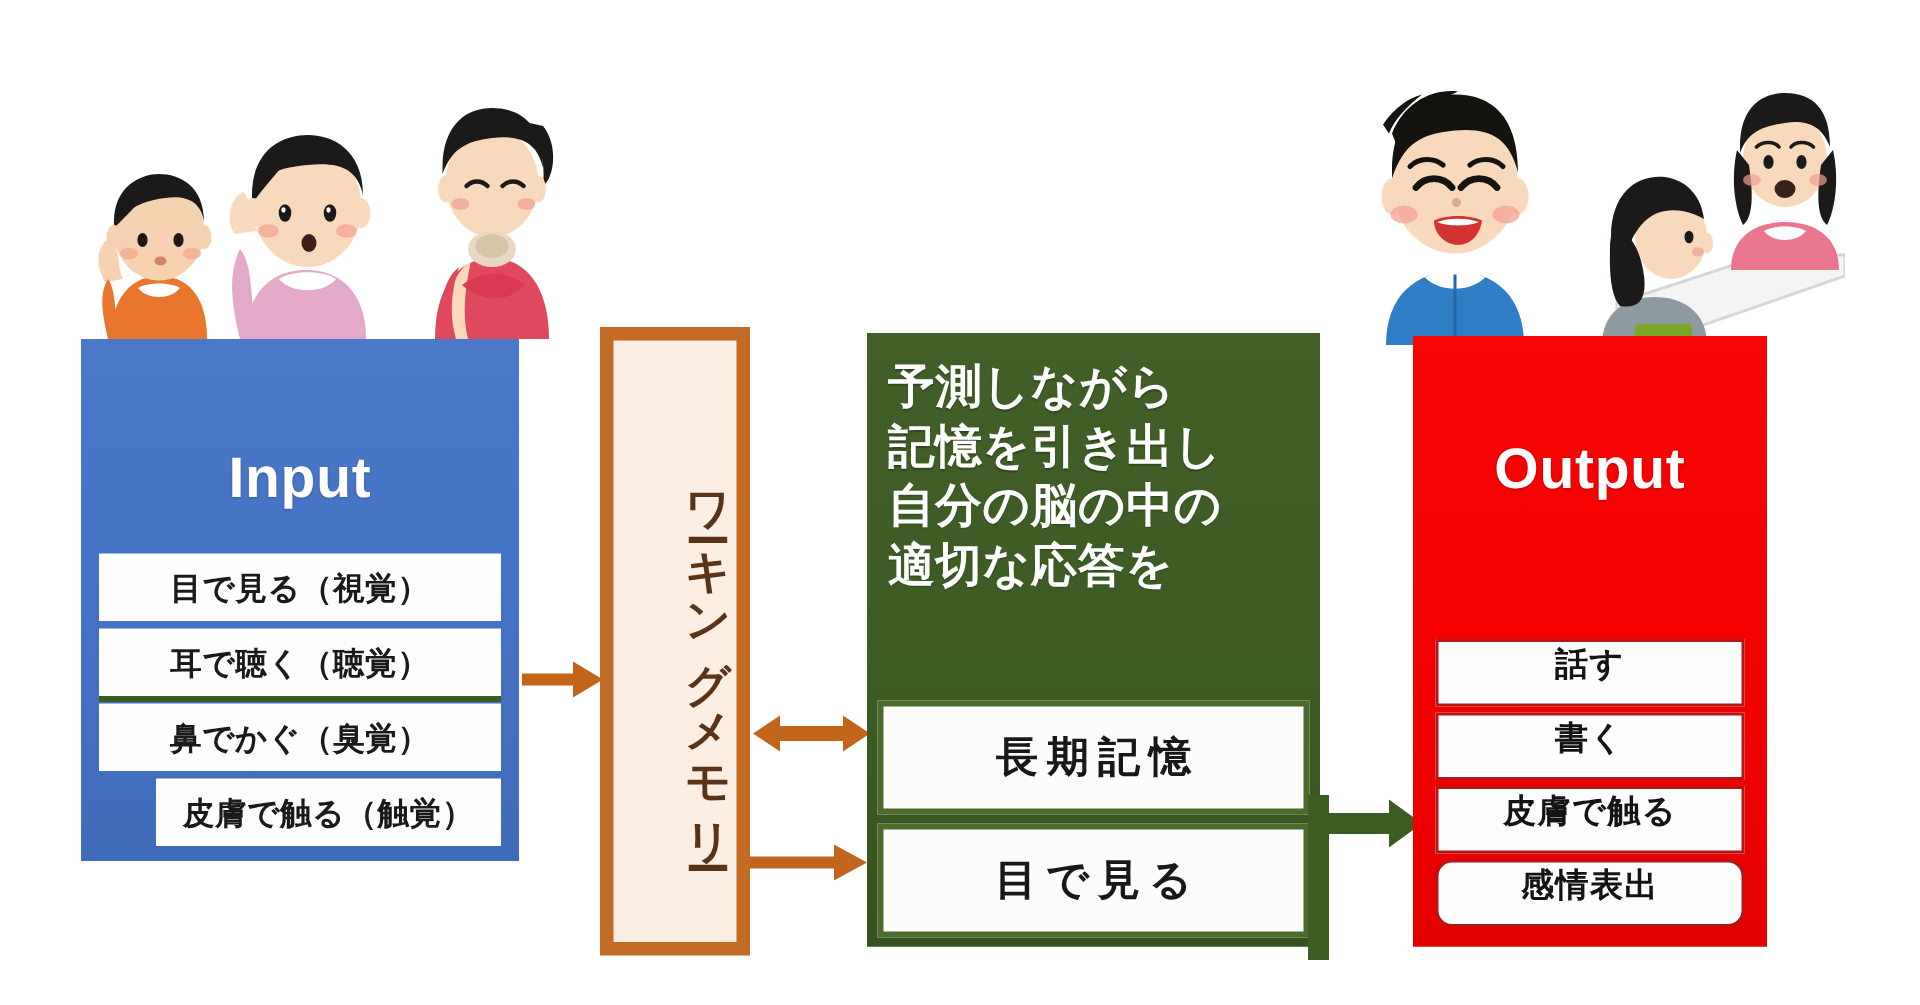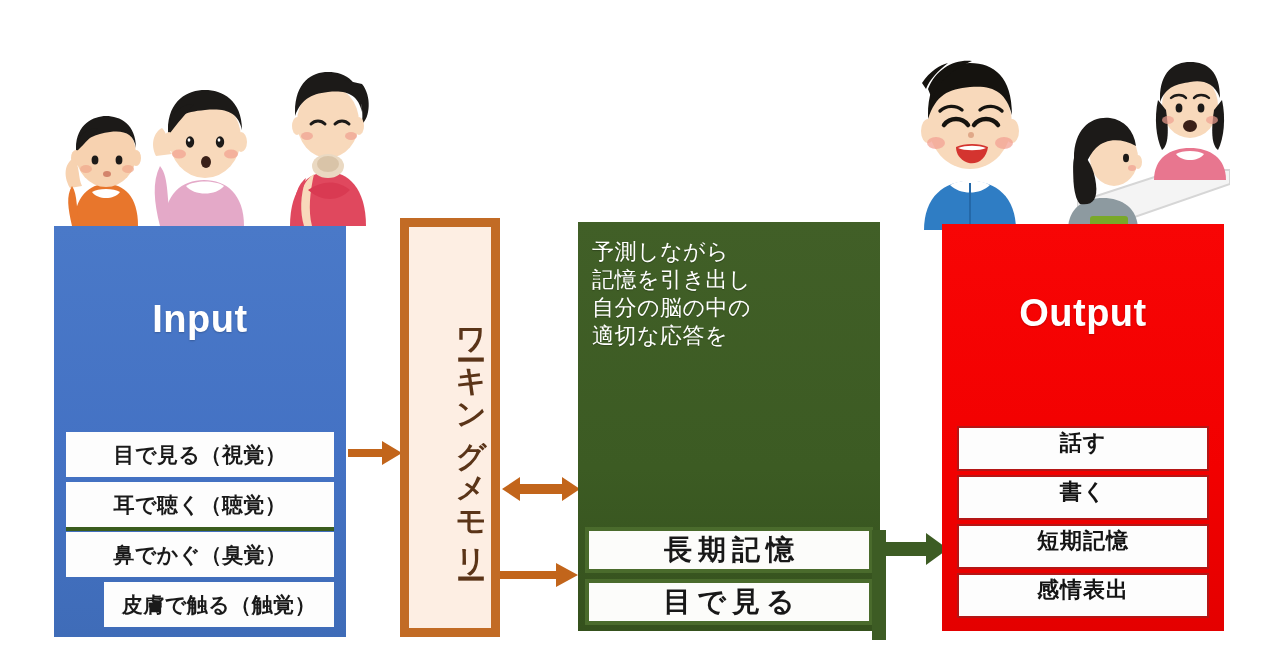--- a/index.html
+++ b/index.html
@@ -18,21 +18,21 @@
     background: #ffffff;
     overflow: hidden;
   }
 
   
   .abs { position: absolute; }
 
   
   #input-panel {
     left: 54px; top: 226px;
-    width: 292px; height: 411px;
+    width: 292px; height: 348px;
     background: #4472c4;
     background-image: linear-gradient(180deg,#4a79c8 0%,#4472c4 55%,#3f6cb8 100%);
   }
   #input-title {
     position: absolute;
     left: 0; right: 0; top: 72px;
     text-align: center;
     color: #ffffff;
     font-size: 38px;
     font-weight: bold;
@@ -84,52 +84,52 @@
   #memory-panel {
     left: 578px; top: 222px;
     width: 302px; height: 409px;
     background: #3d5c24;
     background-image: linear-gradient(180deg,#415f27 0%,#3c5b23 60%,#35511d 100%);
   }
   #memory-desc {
     position: absolute;
     left: 14px; top: 16px; right: 8px;
     color: #ffffff;
-    font-size: 22px;
-    font-weight: normal;
+    font-size: 31px;
+    font-weight: bold;
     line-height: 1.28;
     letter-spacing: 0.5px;
     text-shadow: 0 1px 1px rgba(0,0,0,0.25);
   }
   #memory-desc div { white-space: nowrap; }
   .memory-boxes {
     position: absolute;
     left: 7px; right: 7px; bottom: 6px;
   }
   .memory-box {
     background: #fcfcfa;
     border: 4px solid #4a6b2c;
     box-sizing: border-box;
-    height: 46px;
+    height: 76px;
     margin-bottom: 6px;
     display: flex;
     align-items: center;
     justify-content: center;
     font-size: 28px;
     font-weight: bold;
     color: #181818;
     letter-spacing: 6px;
     text-indent: 6px;
   }
   .memory-box:last-child { margin-bottom: 0; }
 
   
   #output-panel {
     left: 942px; top: 224px;
-    width: 282px; height: 407px;
+    width: 236px; height: 407px;
     background: #f40000;
     background-image: linear-gradient(180deg,#f80505 0%,#f20000 60%,#e40000 100%);
   }
   #output-title {
     position: absolute;
     left: 0; right: 0; top: 68px;
     text-align: center;
     color: #ffffff;
     font-size: 38px;
     font-weight: bold;
@@ -147,21 +147,21 @@
     height: 45px;
     margin-bottom: 4px;
     display: flex;
     align-items: flex-start;
     justify-content: center;
     font-size: 22px;
     font-weight: bold;
     color: #141414;
     letter-spacing: 1px;
   }
-  .output-row:last-child { margin-bottom: 0; }
+  .output-row:last-child { margin-bottom: 0; border-radius: 11px; }
 
   
   .arrow-svg { position: absolute; overflow: visible; }
 
   
   .person { position: absolute; }
   .table-svg { position: absolute; }
 </style>
 </head>
 <body>
@@ -347,21 +347,21 @@
   <div class="abs" id="output-panel">
     <div id="output-title">Output</div>
     <div class="output-rows">
       <div class="output-row">
         <span>話す</span>
       </div>
       <div class="output-row">
         <span>書く</span>
       </div>
       <div class="output-row">
-        <span>短期記憶</span>
+        <span>皮膚で触る</span>
       </div>
       <div class="output-row">
         <span>感情表出</span>
       </div>
     </div>
   </div>
 
 </div>
 
 </body></html>

